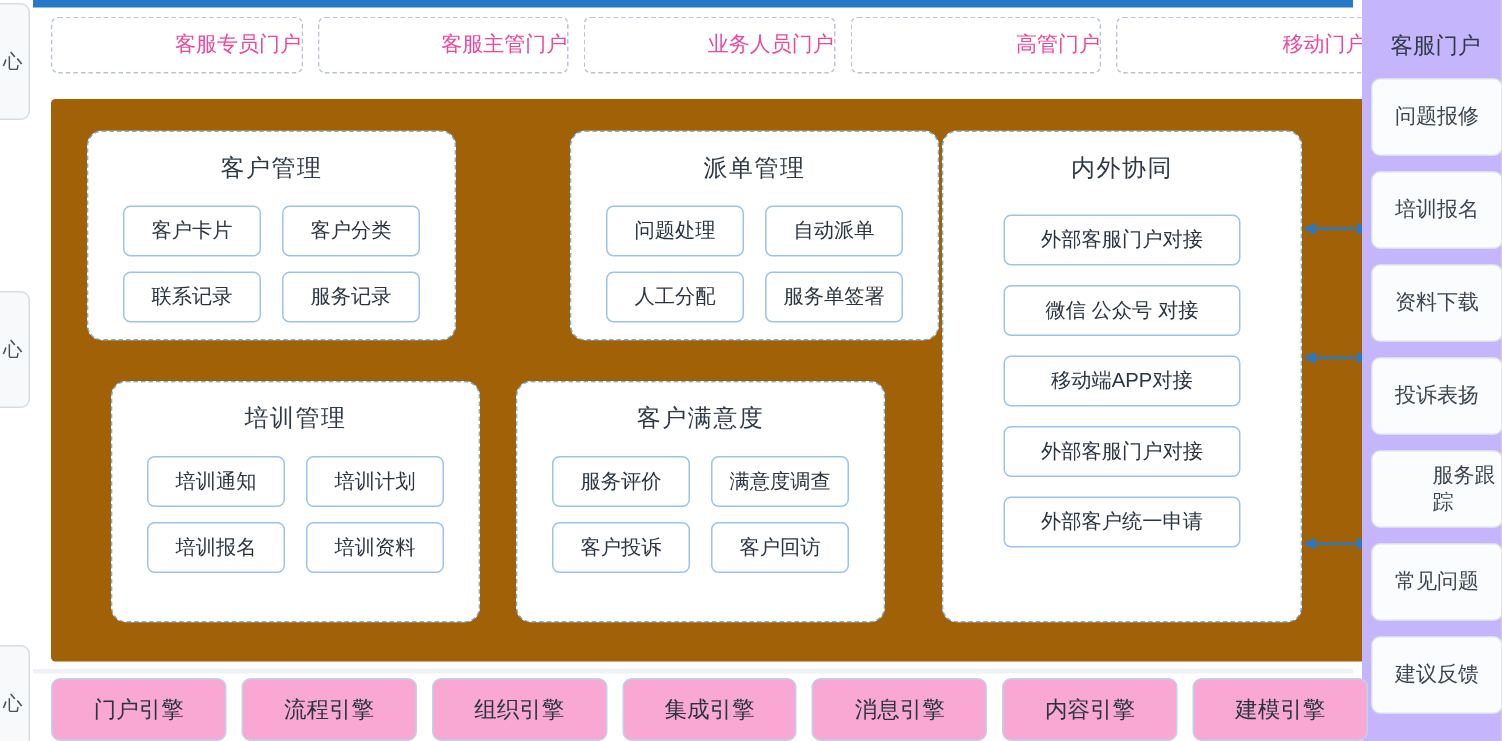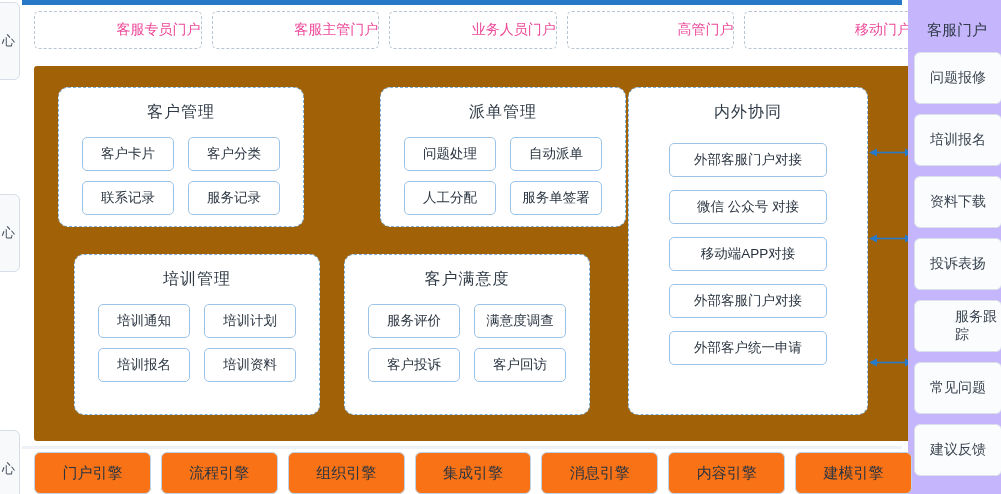--- a/index.html
+++ b/index.html
@@ -175,21 +175,21 @@
     position: absolute;
     left: 34px; top: 452px;
     width: 878px; height: 42px;
     display: flex;
     gap: 10px;
   }
   .engine-chip {
     flex: 1;
     border: 1px solid #bcd3e8;
     border-radius: 6px;
-    background: #f97316;
+    background: #f9a8d4;
     display: flex;
     align-items: center;
     justify-content: center;
     font-size: 15px;
     color: #2a3440;
   }
   .bottom-strip {
     position: absolute;
     left: 22px; top: 446px;
     width: 880px; height: 3px;

